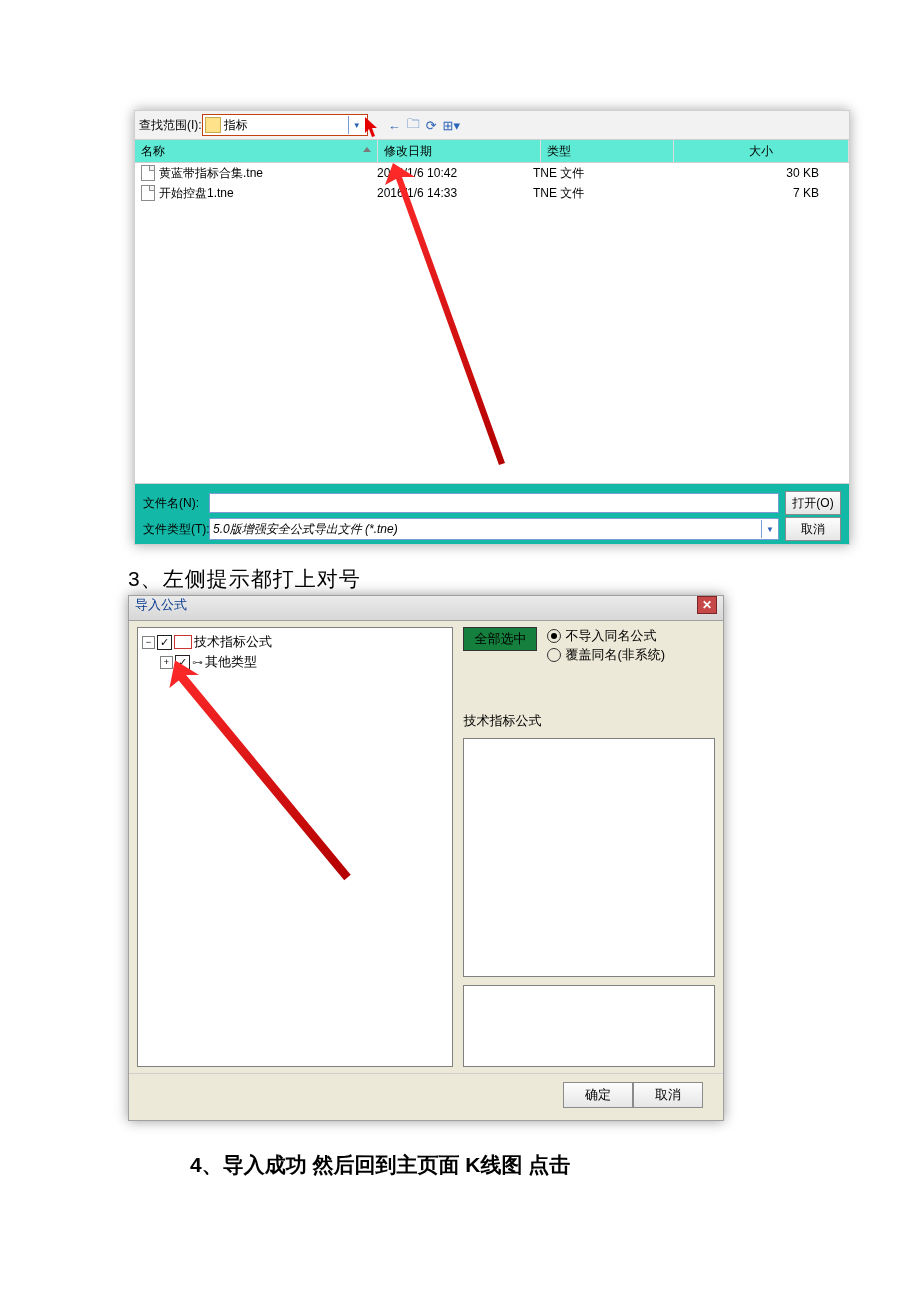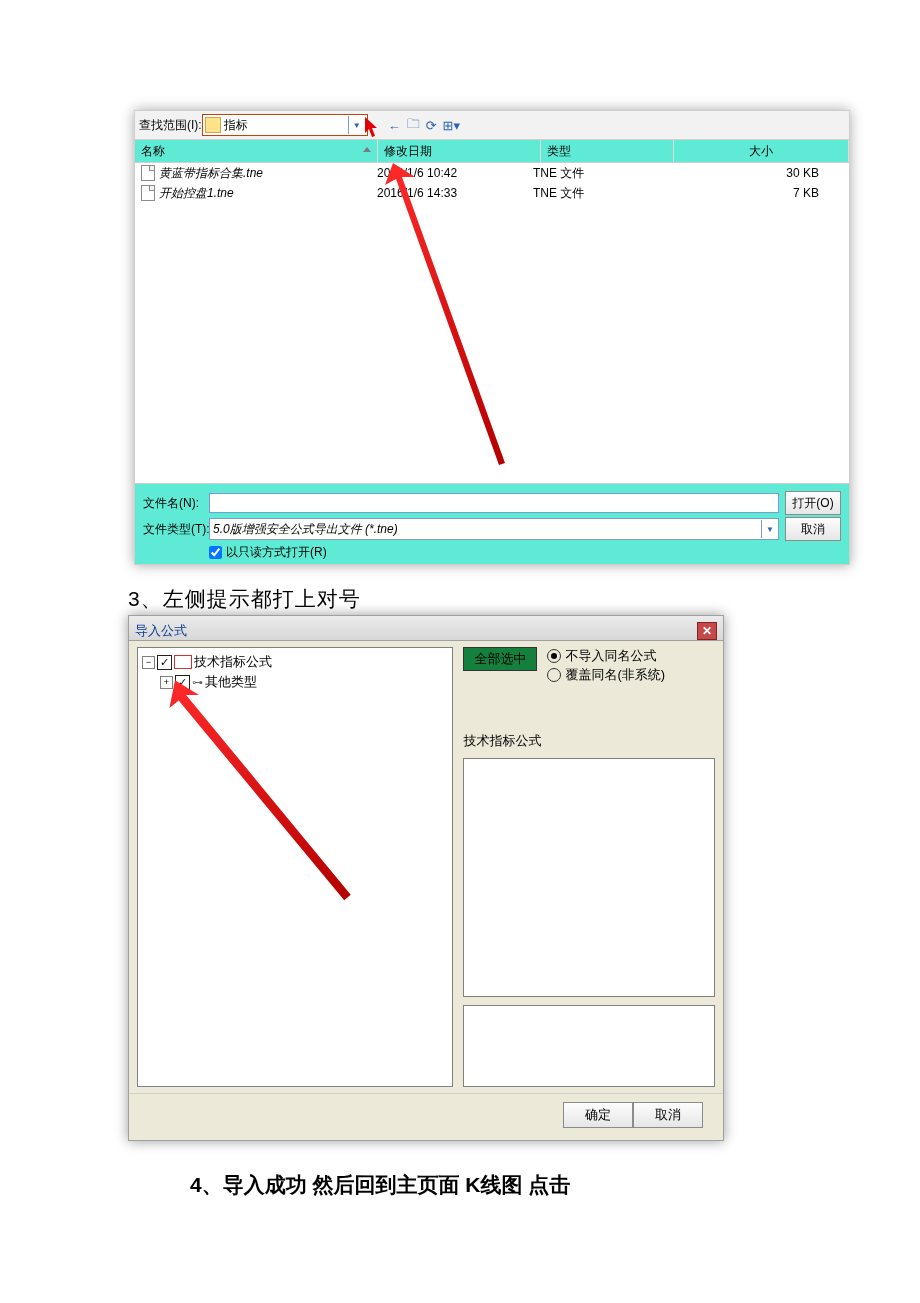--- a/index.html
+++ b/index.html
@@ -81,34 +81,34 @@
     .col-size { flex:1; text-align:center;}
     .file-list {
       height:320px;
       position:relative;
     }
     .file-row {
       display:flex;
       height:20px;
       align-items:center;
     }
-    .file-row > div:nth-child(1){ width:230px; padding-left:6px; display:flex; align-items:center; gap:4px;font-style:italic;}
+    .file-row > div:nth-child(1){ width:230px; padding-left:6px; display:flex; align-items:center; gap:4px;}
     .file-row > div:nth-child(2){ width:150px; padding-left:6px;}
     .file-row > div:nth-child(3){ width:120px; padding-left:6px;}
     .file-row > div:nth-child(4){ flex:1; text-align:right; padding-right:30px;}
     .doc-icon {
       width:12px;height:14px;border:1px solid #8b8b8b;background:#fff;position:relative;
     }
     .doc-icon::after{
       content:"";position:absolute;top:0;right:0;width:4px;height:4px;border-left:1px solid #8b8b8b;border-bottom:1px solid #8b8b8b;background:#f4f4f4;
     }
     .bottom-fields {
       border-top:1px solid #cfcfcf;
       padding:6px 8px 2px 8px;
-      background:#5eead4;
+      background:#14b8a6;
     }
     .field-row {
       display:flex; align-items:center; gap:6px; height:26px;
     }
     .field-row .flabel { width:60px; white-space:nowrap;}
     .field-row input[type=text]{
       flex:1; height:18px; border:1px solid #7a9cd4; padding:0 3px; background:#fff;
       font-family: inherit; font-size:12px;
     }
     .file-type-select {
@@ -149,21 +149,21 @@
       margin: 0 0 20px 128px;
       width: 594px;
       border:1px solid #a0a0a0;
       box-shadow: 0 0 12px rgba(0,0,0,0.4);
       font-size:13px;
       background:#ece9d8;
     }
     .import-titlebar {
       height:24px;
       background:linear-gradient( #ebebeb,#d7d7d7);
-      display:flex; align-items:flex-end; justify-content:space-between;
+      display:flex; align-items:flex-start; justify-content:space-between;
       padding:0 6px;
       border-bottom:1px solid #a0a0a0;
     }
     .import-titlebar .title { color:#0b3d91; }
     .import-titlebar .close {
       width:18px;height:16px;
       background:#c74848;
       color:#fff;
       display:flex;align-items:center;justify-content:center;
       font-weight:bold;
@@ -309,24 +309,20 @@
       <div class="dlg-btn">打开(O)</div>
     </div>
     <div class="field-row">
       <span class="flabel">文件类型(T):</span>
       <div class="file-type-select">
         <span class="text">5.0版增强安全公式导出文件 (*.tne)</span>
         <span class="dropdown-btn">▼</span>
       </div>
       <div class="dlg-btn">取消</div>
     </div>
-    <div class="readonly-row">
-      <input type="checkbox" checked="" style="">
-      <span>以只读方式打开(R)</span>
-    </div>
   </div>
 </div>
 
 <div class="caption">3、左侧提示都打上对号</div>
 
 <div class="import-dialog">
   <div class="import-titlebar">
     <span class="title">导入公式</span>
     <span class="close">✕</span>
   </div>

